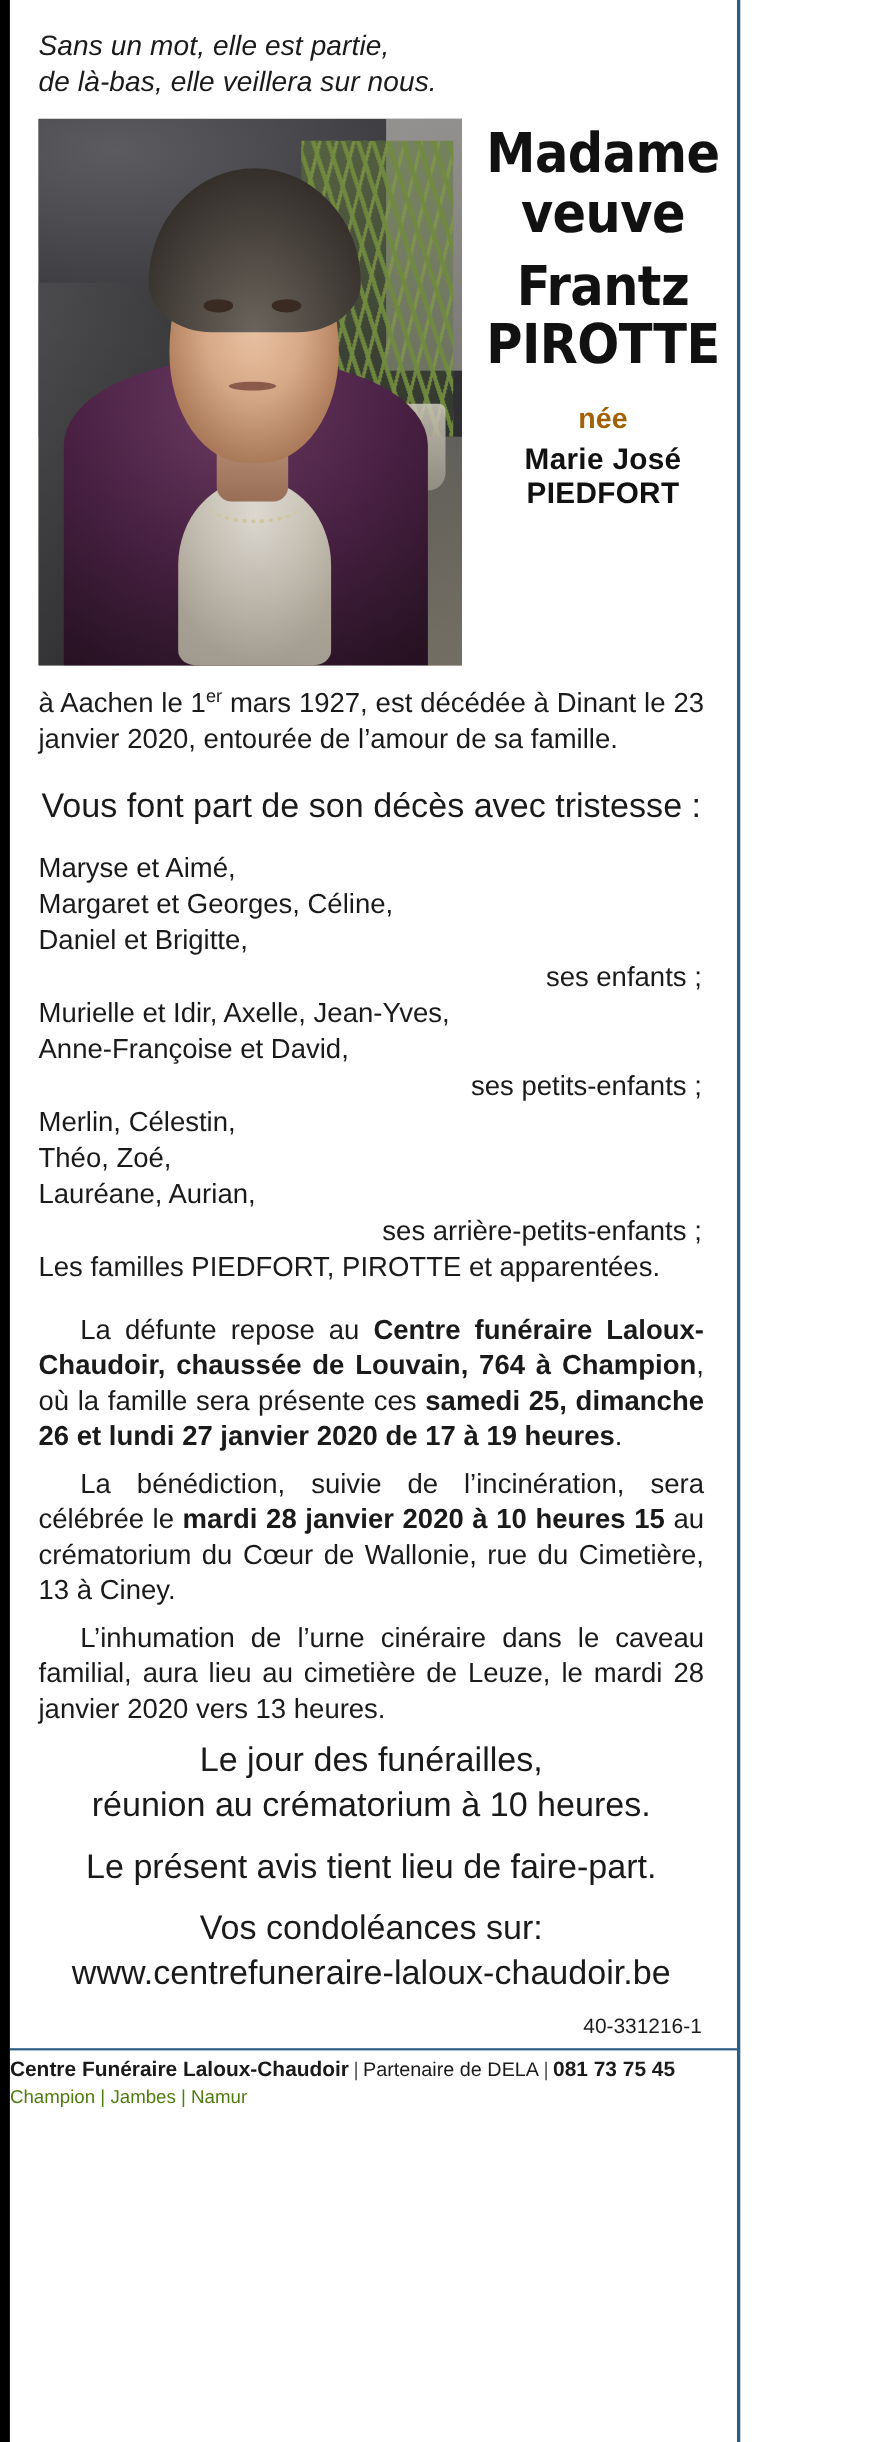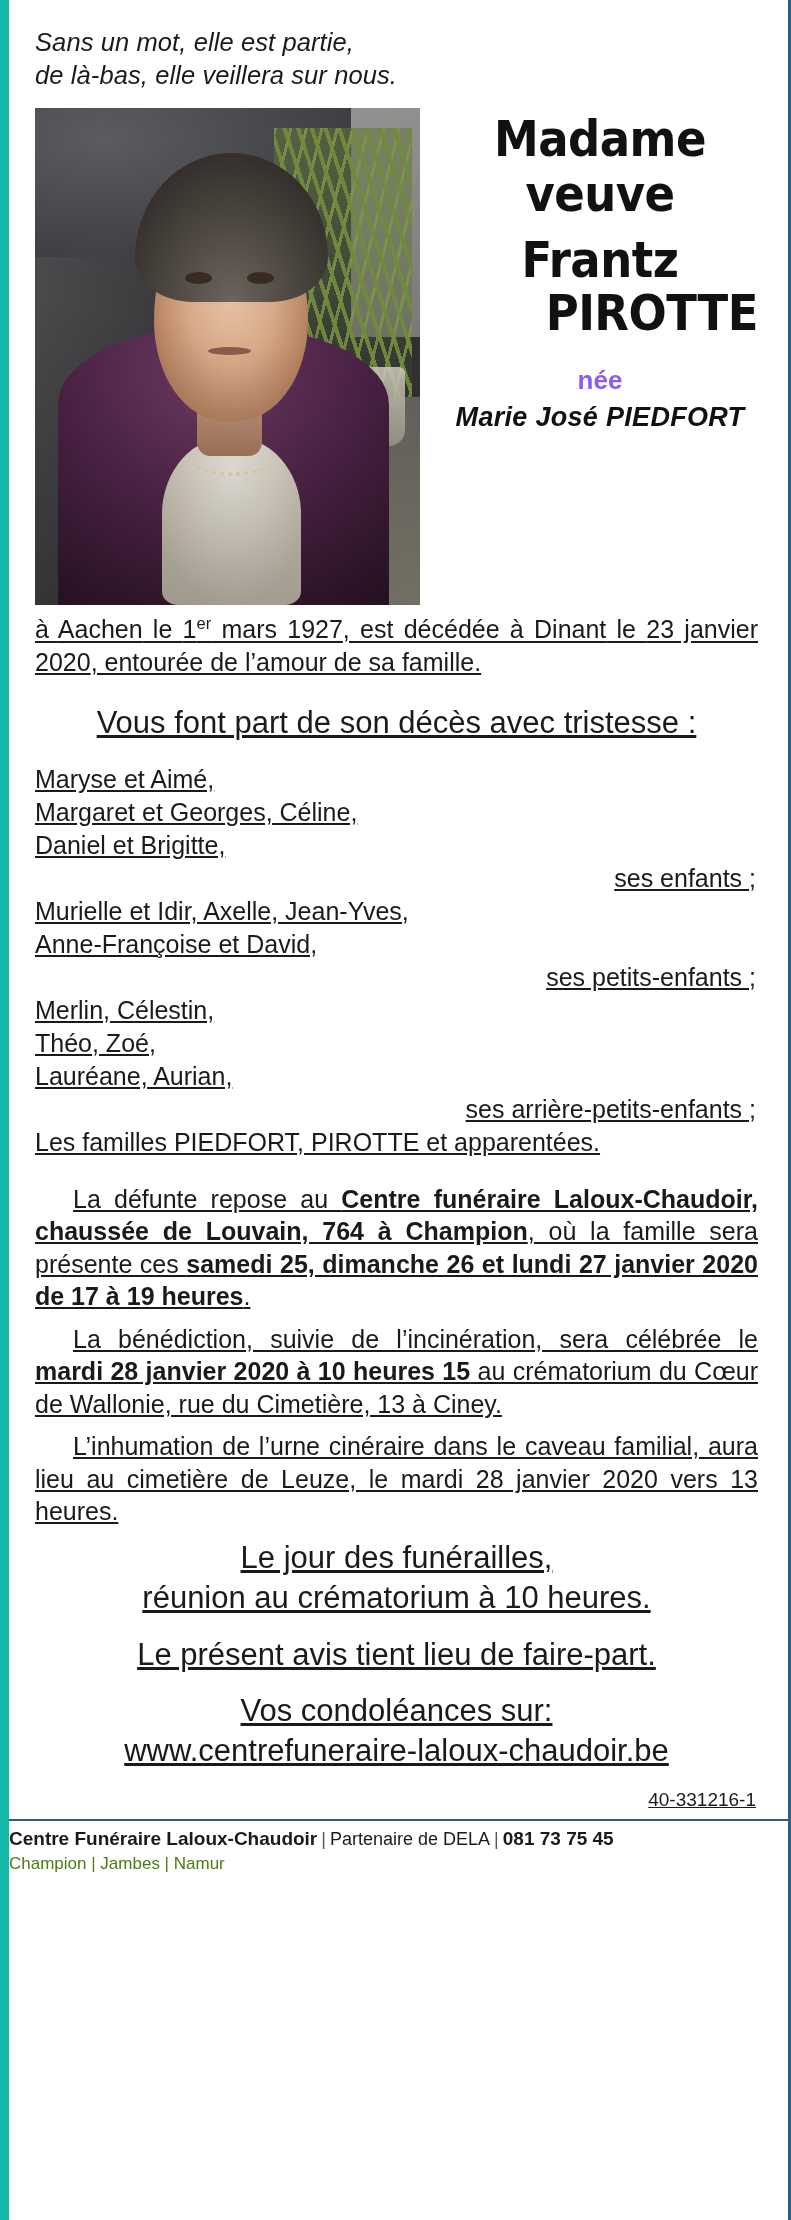--- a/index.html
+++ b/index.html
@@ -8,24 +8,24 @@
     background: #ffffff;
   }
   body {
     width: 791px;
     height: 2220px;
     font-family: "Liberation Sans", sans-serif;
     color: #1a1a1a;
   }
   .notice {
     position: relative;
-    width: 791px;
+    width: 673px;
     height: 2220px;
     background: #ffffff;
-    border-left: 9px solid #14b8a6;
+    border-left: 9px solid #000000;
     border-right: 3px solid #2e5d86;
     padding: 0;
     overflow: hidden;
   }
   .inner {
     padding: 26px 30px 0 26px;
   }
 
   
   .epitaph {
@@ -147,33 +147,32 @@
     font-family: "DejaVu Sans", sans-serif;
     font-stretch: condensed;
   }
   .nm-l2 { margin-top: 4px; }
   .nm-l3 { margin-top: 15px; }
   .nm-l4 { margin-top: 2px; text-align: right; }
   .nee {
     font-weight: 700;
     font-size: 26px;
     margin-top: 26px;
-    color: #8b5cf6;
+    color: #a16207;
   }
   .birthname {
     font-weight: 700;
     font-size: 27px;
     margin-top: 6px;
     letter-spacing: 0.3px;
     color: #111;
-    font-style: italic;
-  }
-
-  
-  .bodytext { margin-top: 8px; text-decoration: underline; }
+  }
+
+  
+  .bodytext { margin-top: 18px; }
   p.j {
     margin: 0;
     text-align: justify;
     text-justify: inter-word;
     font-size: 25px;
     line-height: 1.30;
     color: #1a1a1a;
   }
   p.c { margin: 0; text-align: center; font-size: 31px; line-height: 1.30; }
   .sp-10 { height: 10px; }

